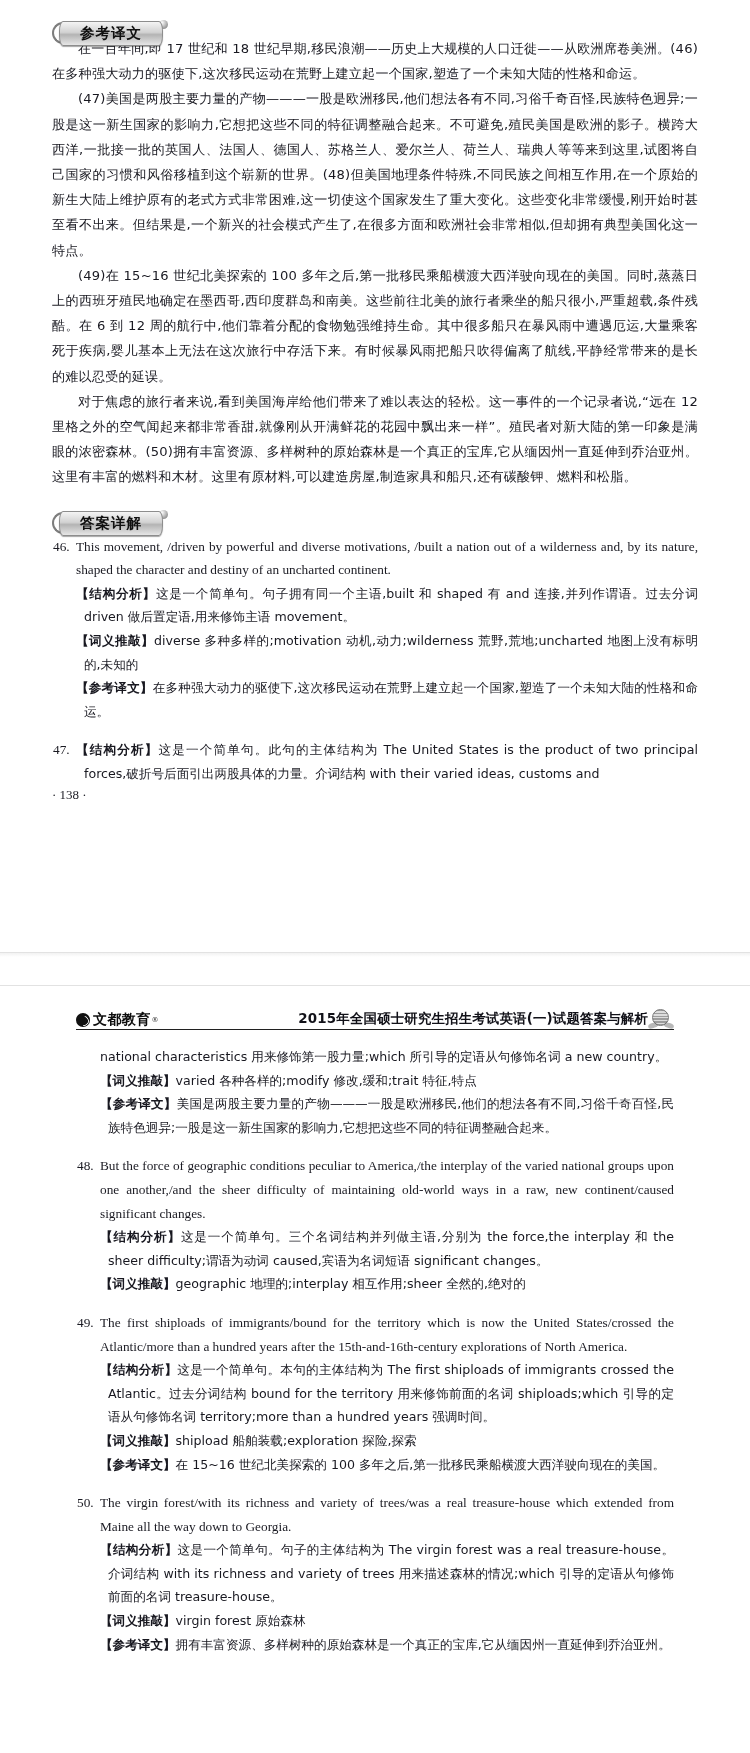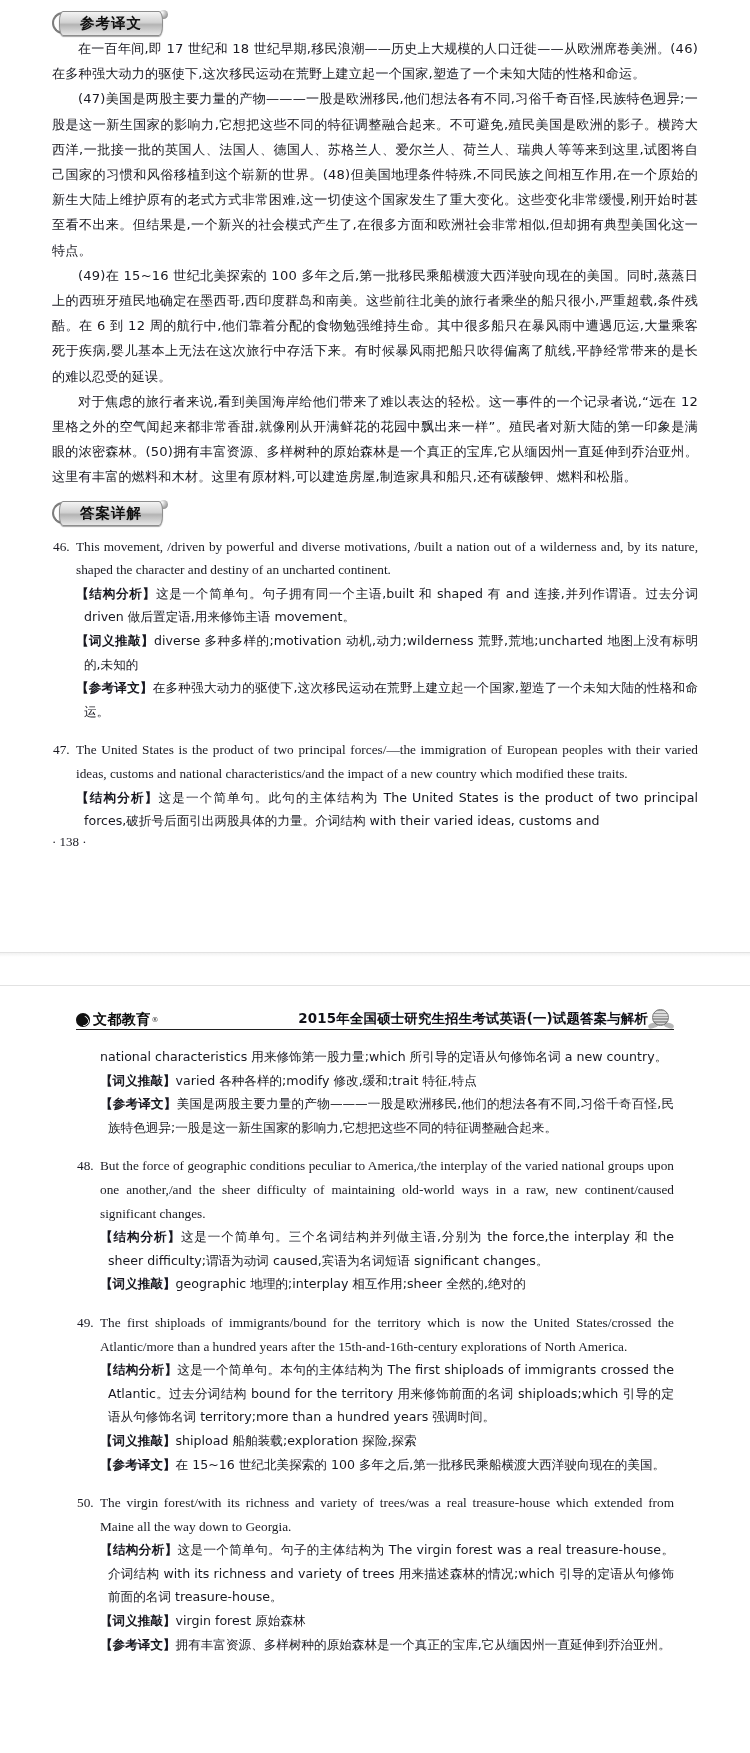--- a/index.html
+++ b/index.html
@@ -33,21 +33,21 @@
     height: 4px;
     background: linear-gradient(#f2f2f2, #ffffff);
   }
   .page-2 { height: 767px; padding: 0 76px; }
 
   
   .badge-wrap {
     position: relative;
     height: 30px;
     margin: 0 0 6px 0;
-    padding-top: 10px;
+    padding-top: 20px;
   }
   .badge {
     display: inline-block;
     position: relative;
     padding: 2px 20px 3px 20px;
     background: linear-gradient(#f4f4f4, #d2d2d2 45%, #b4b4b4 55%, #e6e6e6);
     border: 1px solid #8d8d8d;
     border-radius: 4px / 10px;
     font-family: "DejaVu Sans", "Liberation Sans", sans-serif;
     font-weight: bold;
@@ -239,21 +239,20 @@
       <p class="en-line">This movement, /driven by powerful and diverse motivations, /built a nation out of a wilderness and, by its nature, shaped the character and destiny of an uncharted continent.</p>
       <p class="sub"><span class="lbl">【结构分析】</span><span>这是一个简单句。句子拥有同一个主语,built 和 shaped 有 and 连接,并列作谓语。过去分词 driven 做后置定语,用来修饰主语 movement。</span></p>
       <p class="sub"><span class="lbl">【词义推敲】</span><span>diverse 多种多样的;motivation 动机,动力;wilderness 荒野,荒地;uncharted 地图上没有标明的,未知的</span></p>
       <p class="sub"><span class="lbl">【参考译文】</span><span>在多种强大动力的驱使下,这次移民运动在荒野上建立起一个国家,塑造了一个未知大陆的性格和命运。</span></p>
     </div>
   </div>
 
   <div class="item">
     <div class="item-num">47.</div>
     <div class="item-body">
-      <p class="en-line">The United States is the product of two principal forces/—the immigration of European peoples with their varied ideas, customs and national characteristics/and the impact of a new country which modified these traits.</p>
       <p class="sub"><span class="lbl">【结构分析】</span><span>这是一个简单句。此句的主体结构为 The United States is the product of two principal forces,破折号后面引出两股具体的力量。介词结构 with their varied ideas, customs and</span></p>
     </div>
   </div>
 
   <div class="page-num">· 138 ·</div>
 </div>
 
 <div class="page-gap"></div>
 
 <div class="page page-2">

